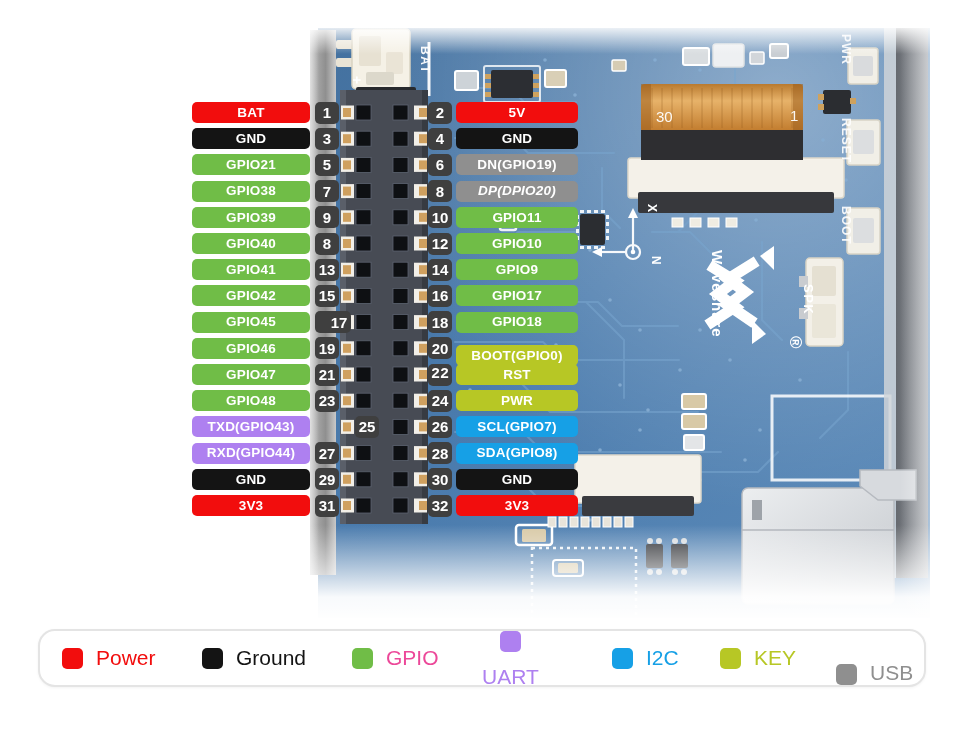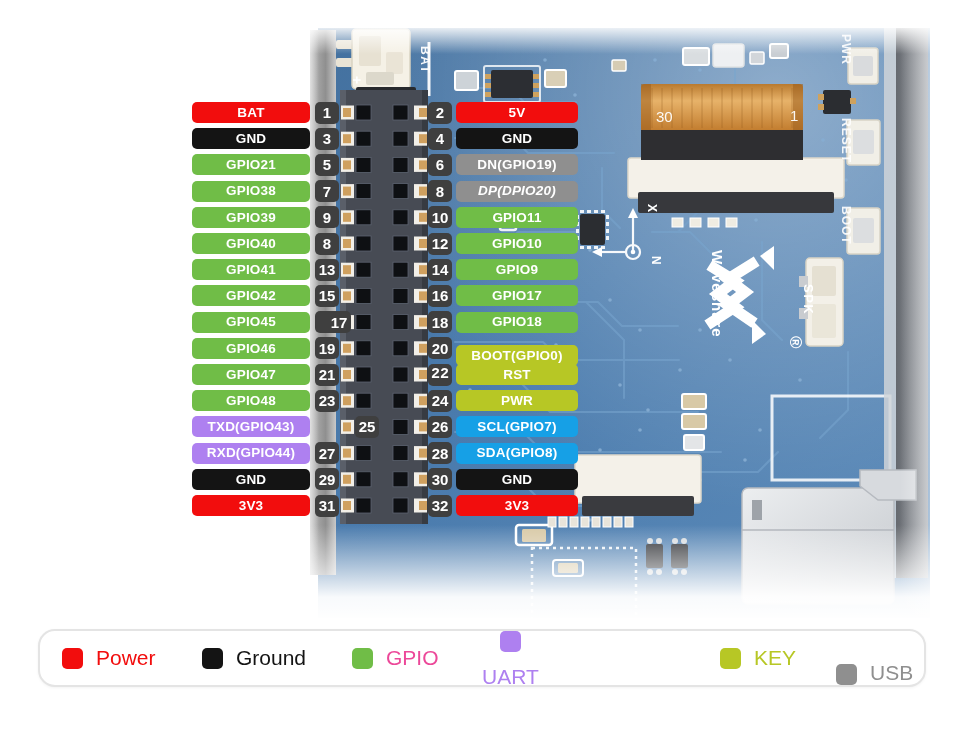--- a/index.html
+++ b/index.html
@@ -523,20 +523,24 @@
         <span class="legend-label" style="color: rgb(20, 20, 20);">Ground</span>
       </div>
       <div class="legend-item" style="left: 312px;">
         <span class="legend-swatch" style="background: rgb(112, 189, 71);"></span>
         <span class="legend-label" style="color: #ec4899;">GPIO</span>
       </div>
       <div class="legend-item" style="left: 442px; flex-direction: column;">
         <span class="legend-swatch" style="background: rgb(174, 128, 240);"></span>
         <span class="legend-label" style="color: rgb(174, 128, 240);">UART</span>
       </div>
+      <div class="legend-item" style="left: 572px;">
+        <span class="legend-swatch" style="background: rgb(22, 160, 230);"></span>
+        <span class="legend-label" style="color: rgb(22, 160, 230);">I2C</span>
+      </div>
       <div class="legend-item" style="left: 680px;">
         <span class="legend-swatch" style="background: rgb(183, 199, 37);"></span>
         <span class="legend-label" style="color: rgb(183, 199, 37);">KEY</span>
       </div>
       <div class="legend-item" style="left: 796px; align-items: flex-end;">
         <span class="legend-swatch" style="background: rgb(143, 143, 143);"></span>
         <span class="legend-label" style="color: rgb(143, 143, 143);">USB</span>
       </div>
     </div>
 

